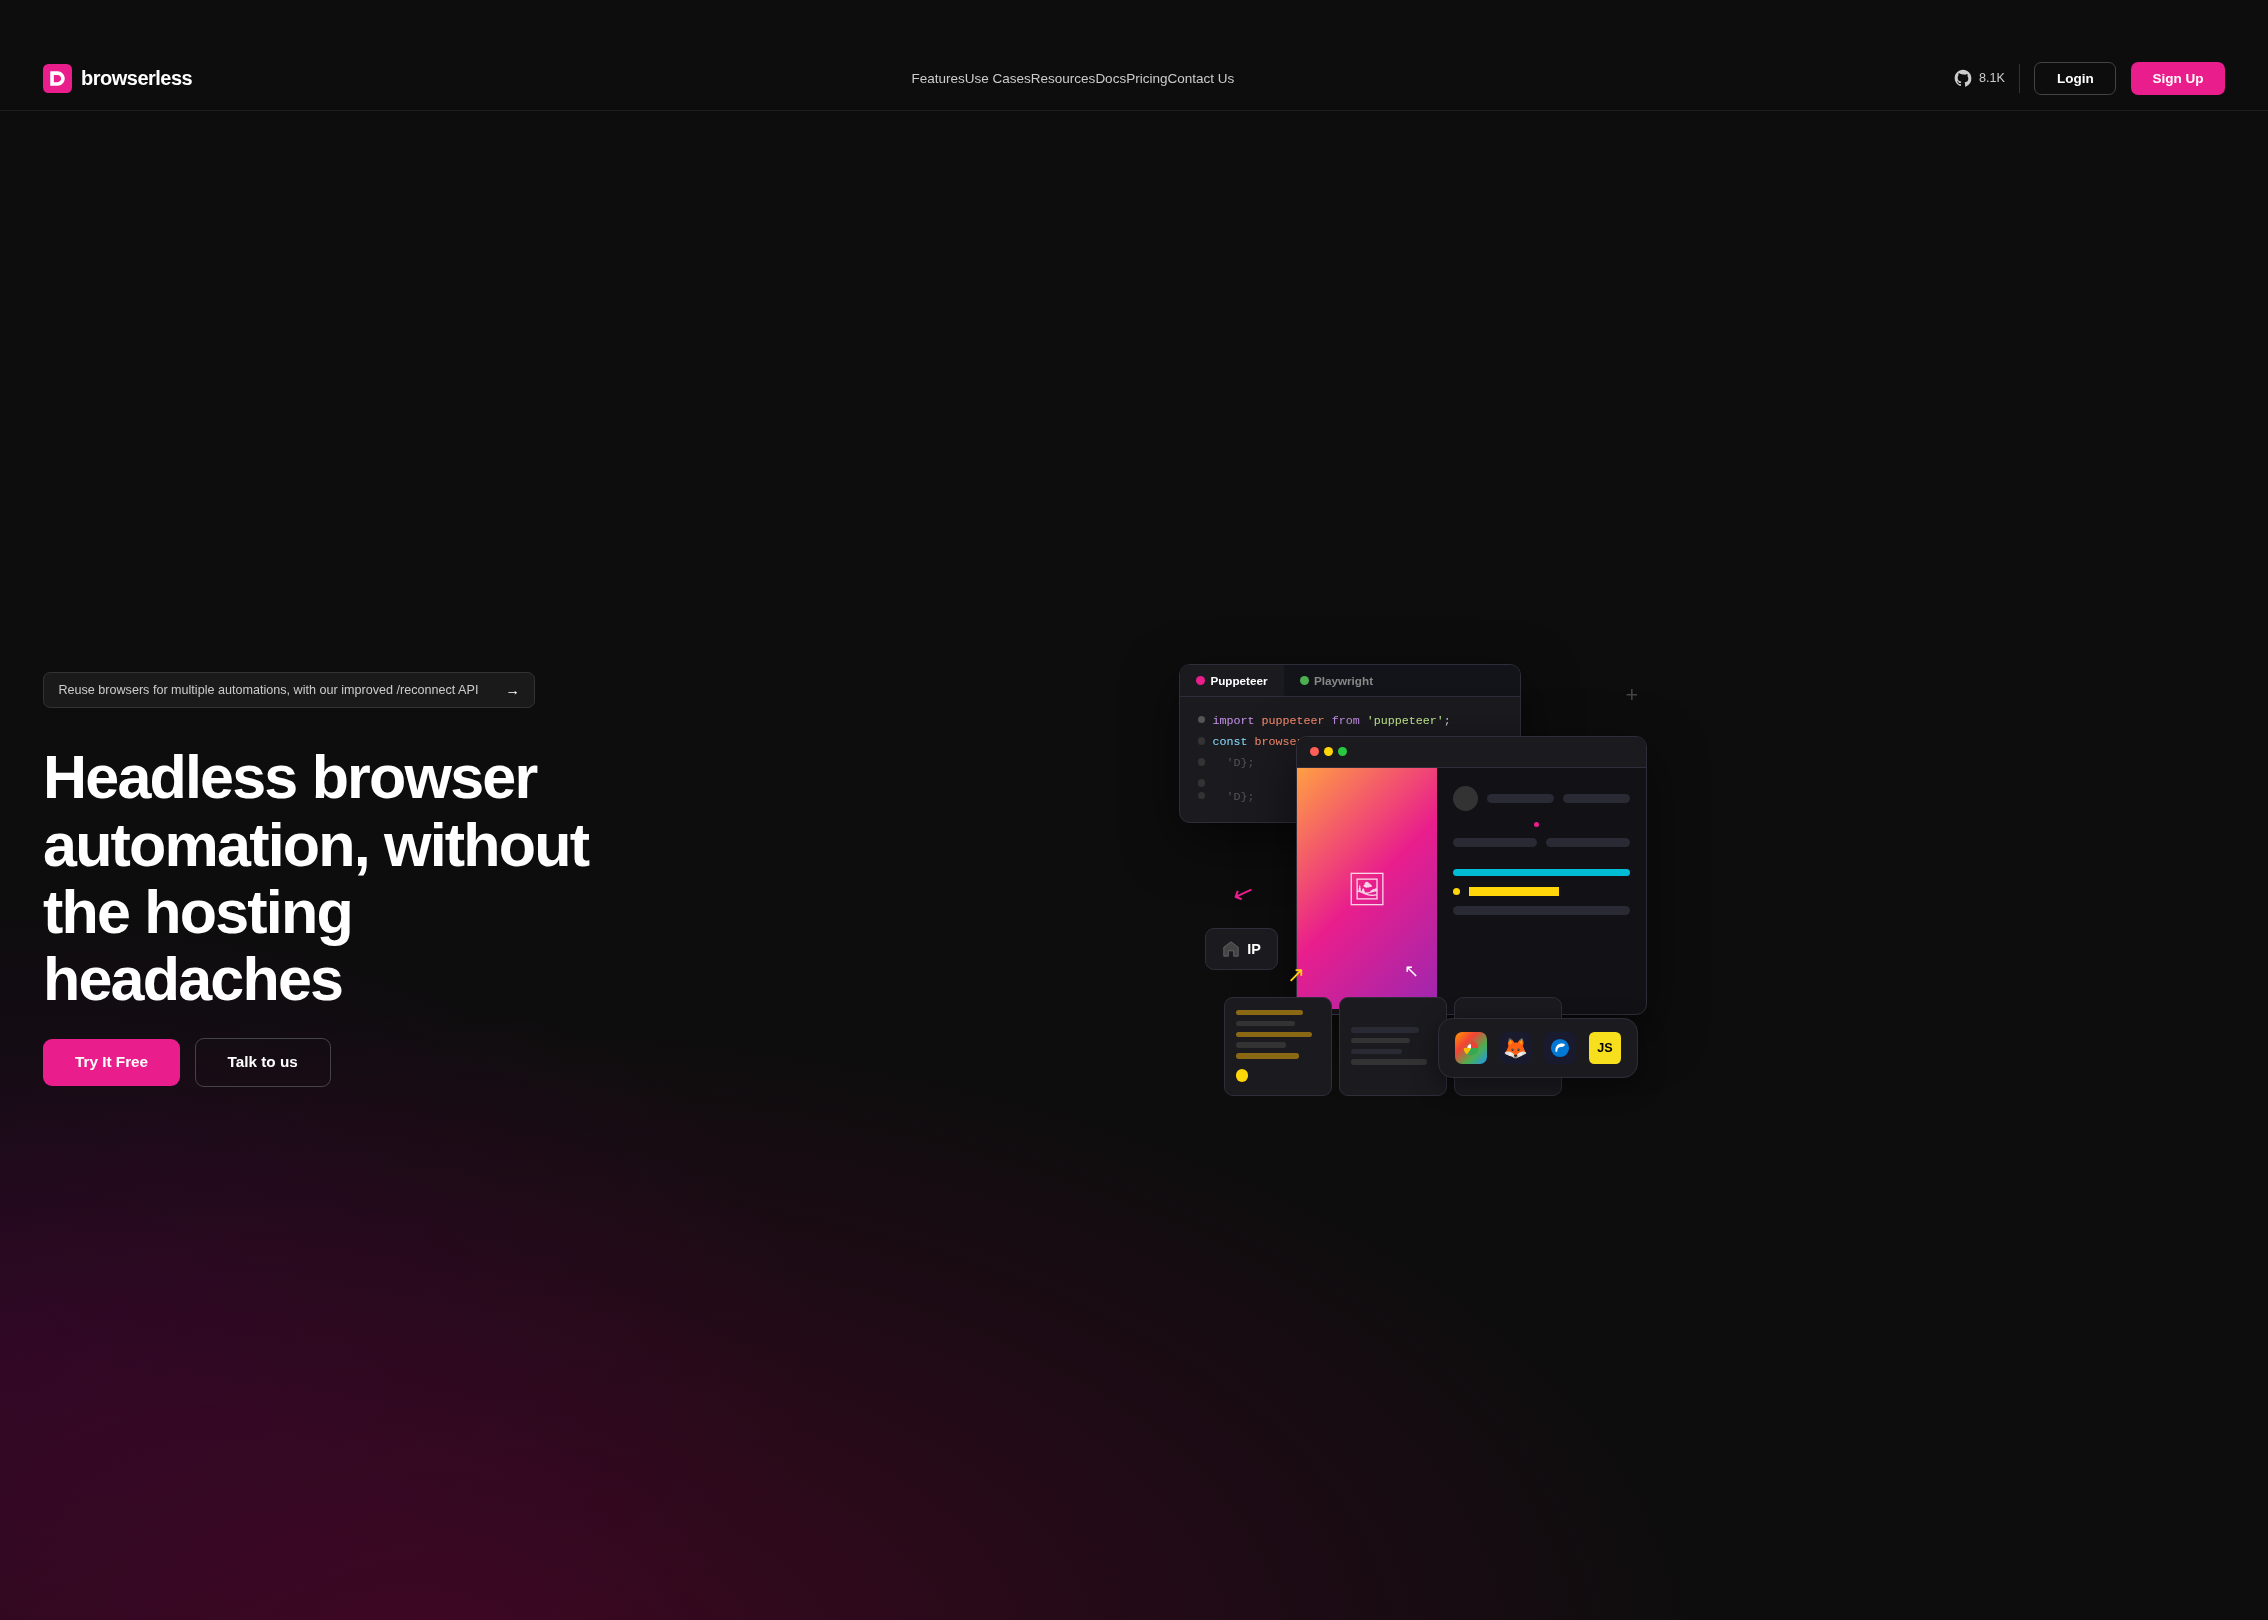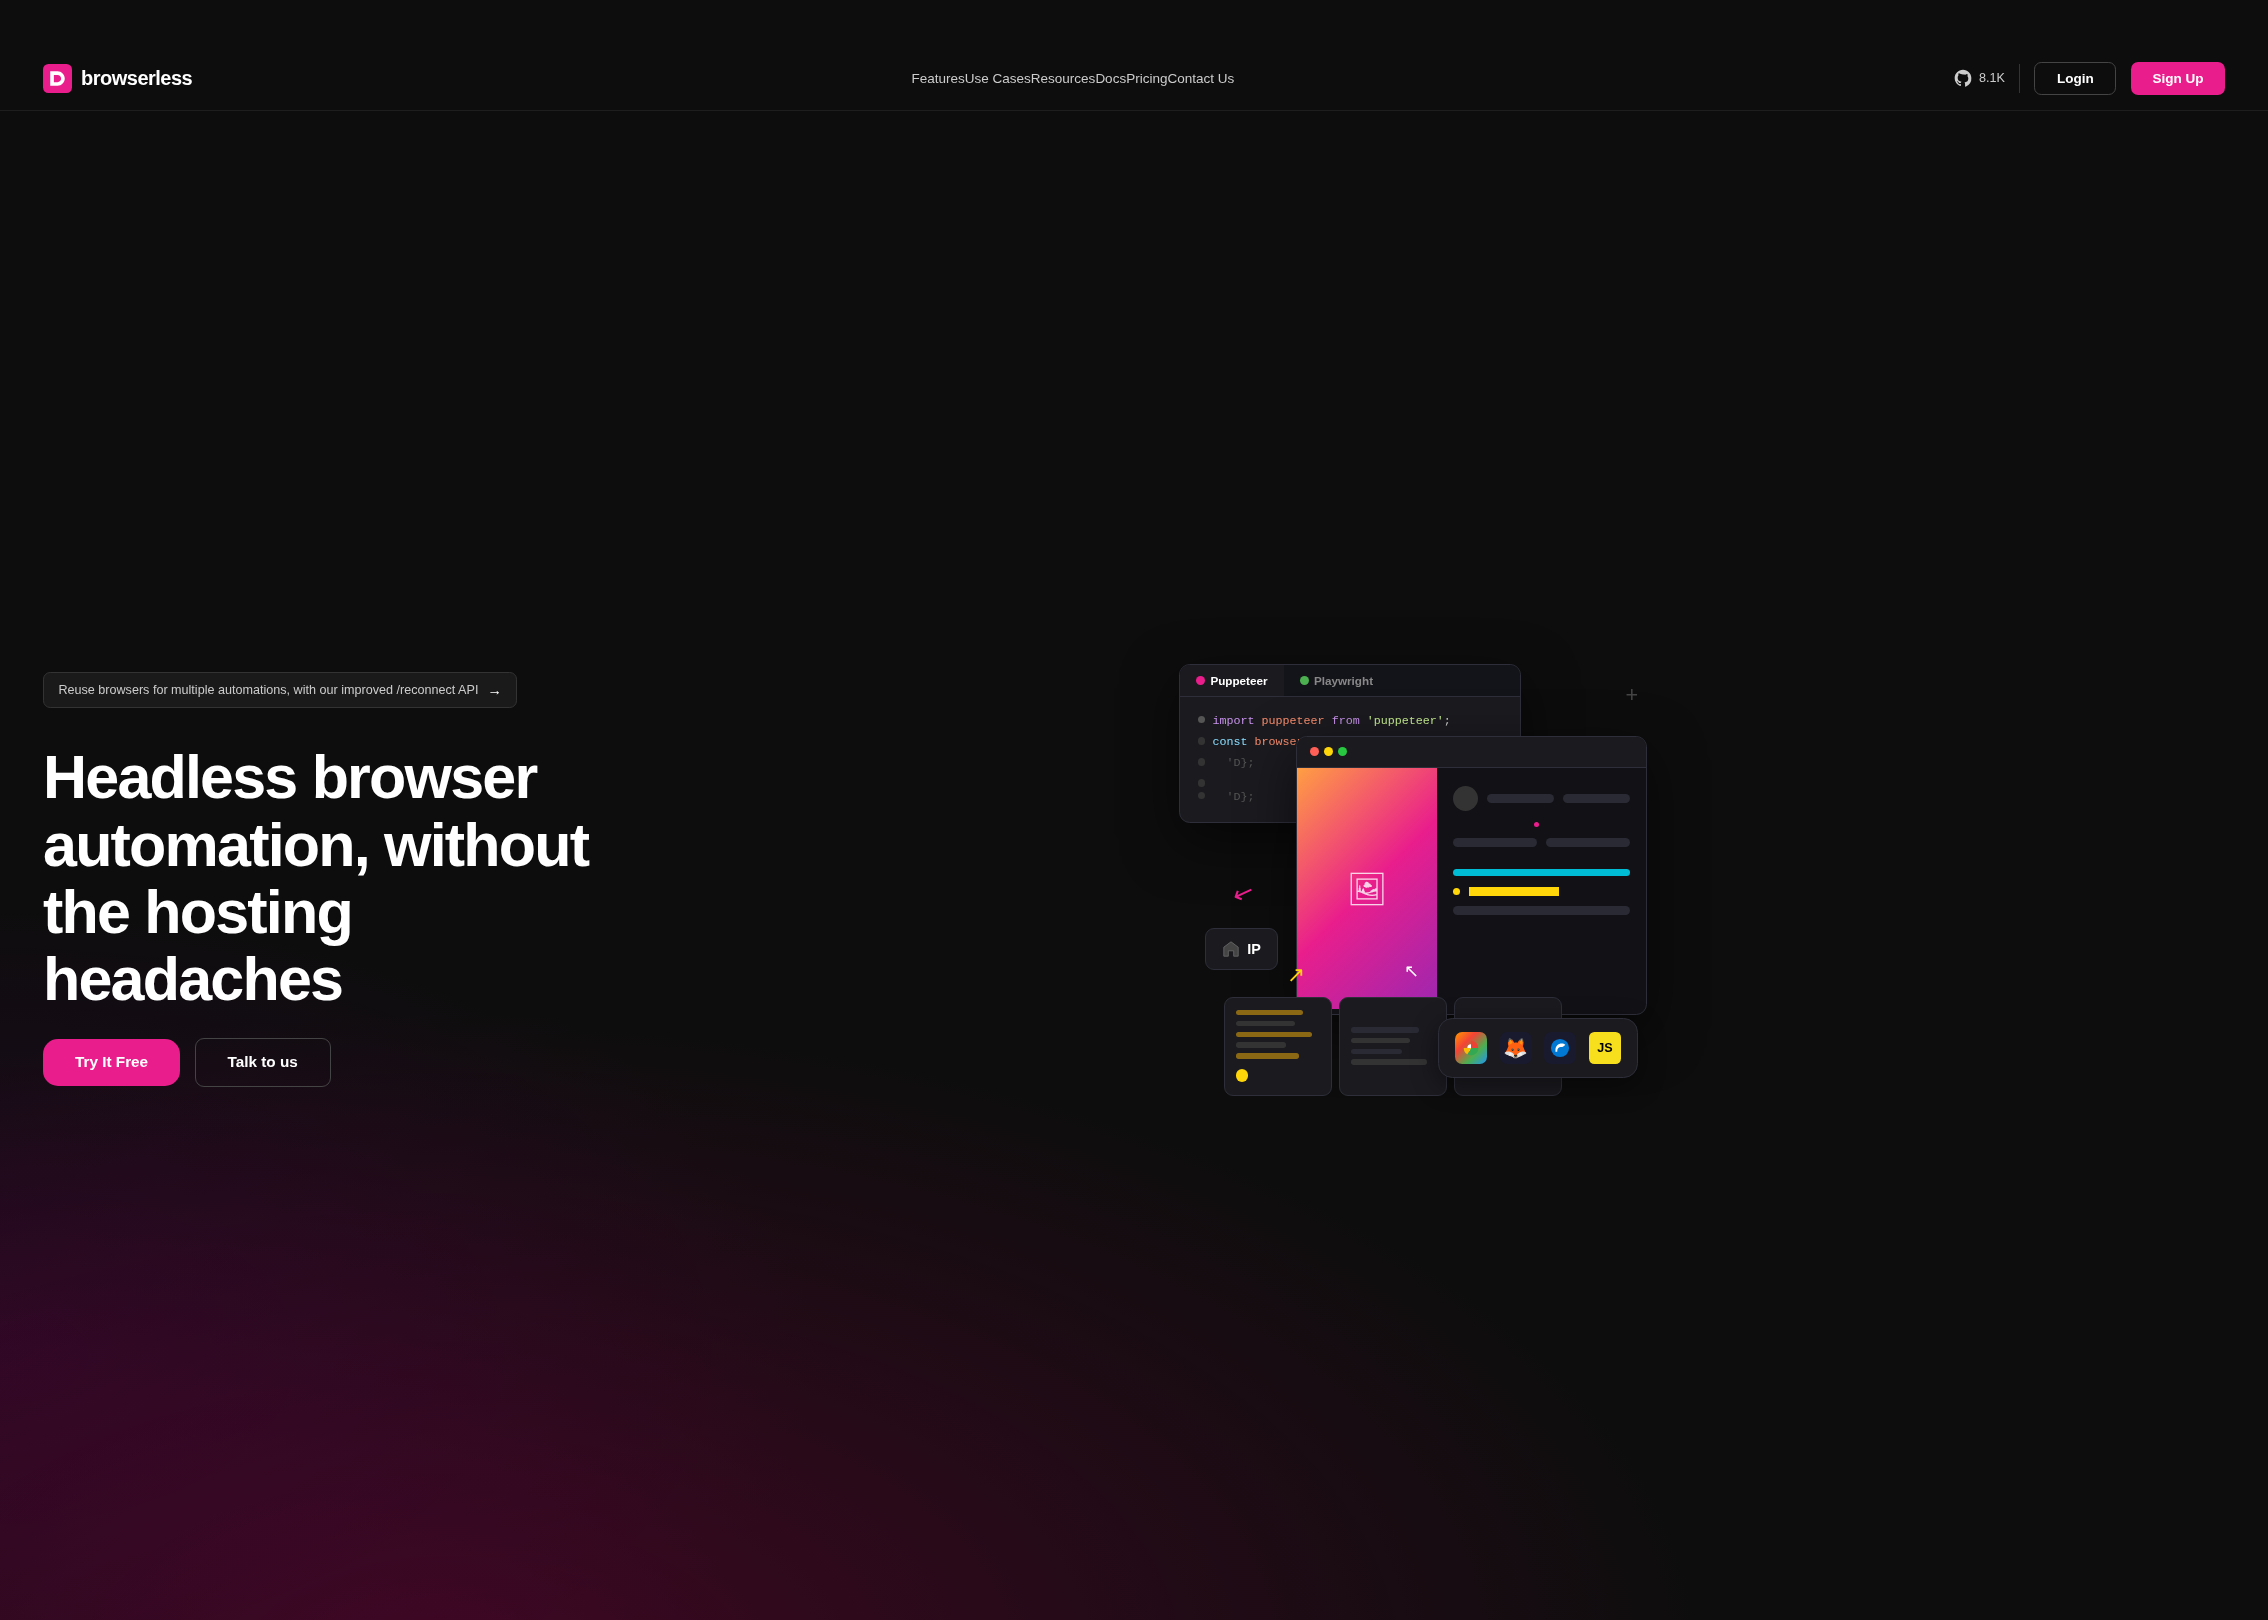--- a/index.html
+++ b/index.html
@@ -114,21 +114,21 @@
 
     .hero-left {
       flex: 1;
       max-width: 558px;
       z-index: 2;
     }
 
     .hero-banner {
       display: inline-flex;
       align-items: center;
-      gap: 9px;
+      gap: 27px;
       background: #1a1a1a;
       border: 0.9px solid #333;
       border-radius: 7.2px;
       padding: 9px 14.4px;
       margin-bottom: 36px;
       font-size: 12.6px;
       color: #ccc;
       cursor: pointer;
     }
     .banner-arrow {
@@ -157,21 +157,21 @@
       display: flex;
       gap: 14.4px;
       align-items: center;
     }
 
     .btn-try {
       background: #e91e8c;
       border: none;
       color: #fff;
       padding: 14.4px 32px;
-      border-radius: 15px;
+      border-radius: 9px;
       font-size: 15.3px;
       font-weight: 700;
       cursor: pointer;
       transition: background 0.2s;
     }
 
     .btn-talk {
       background: transparent;
       border: 0.9px solid #444;
       color: #fff;

